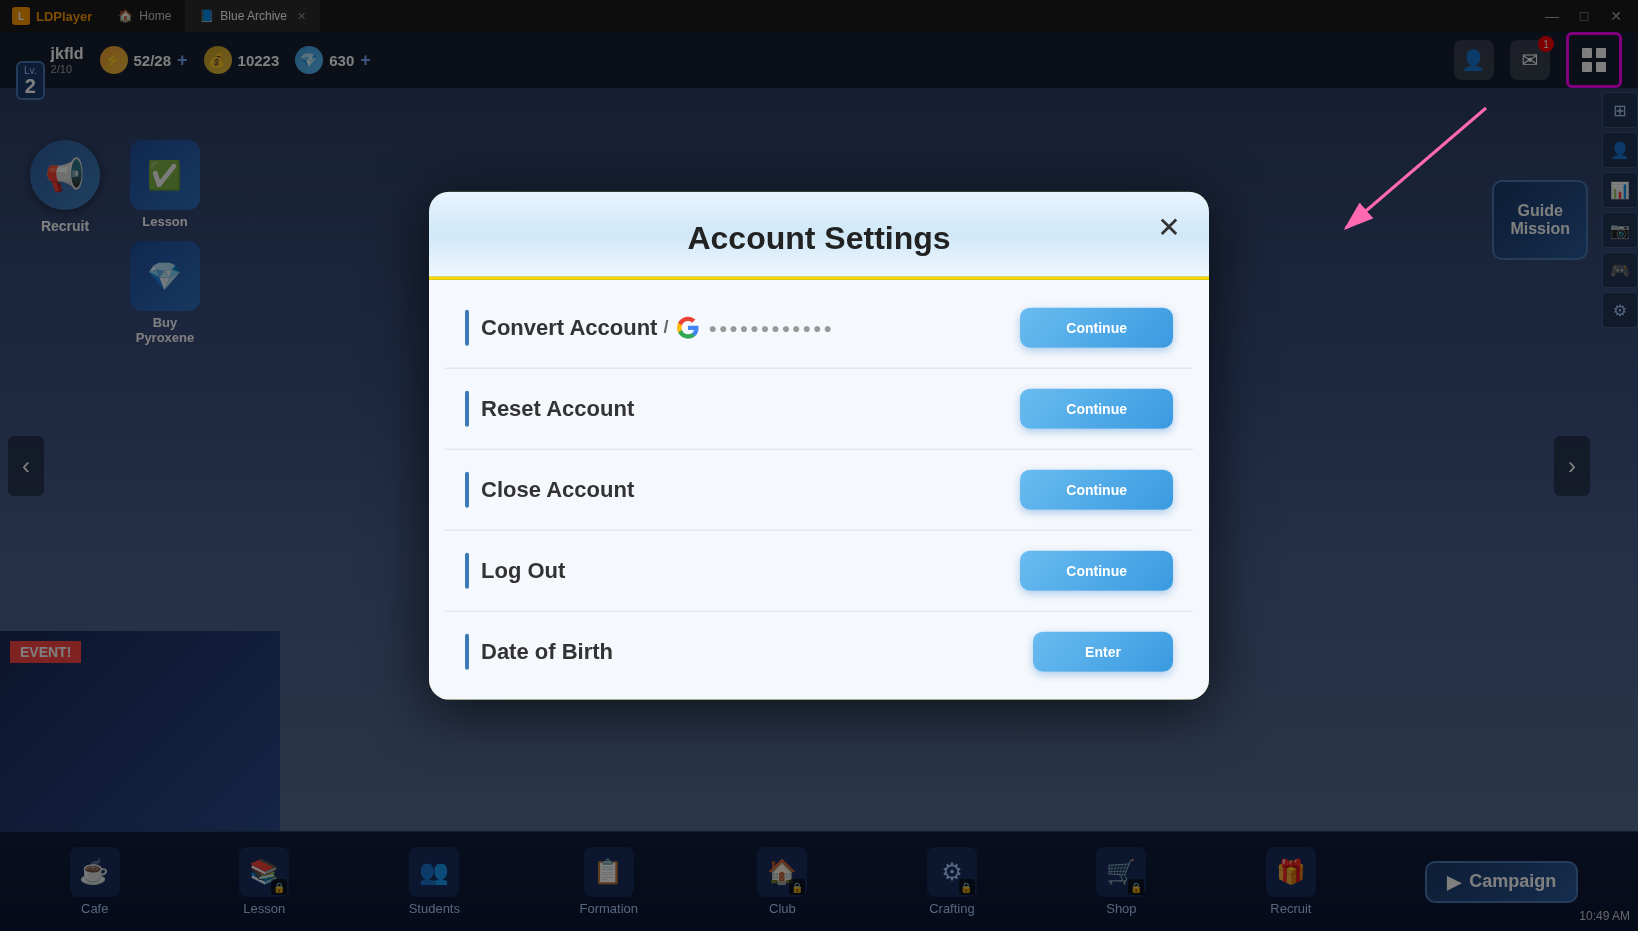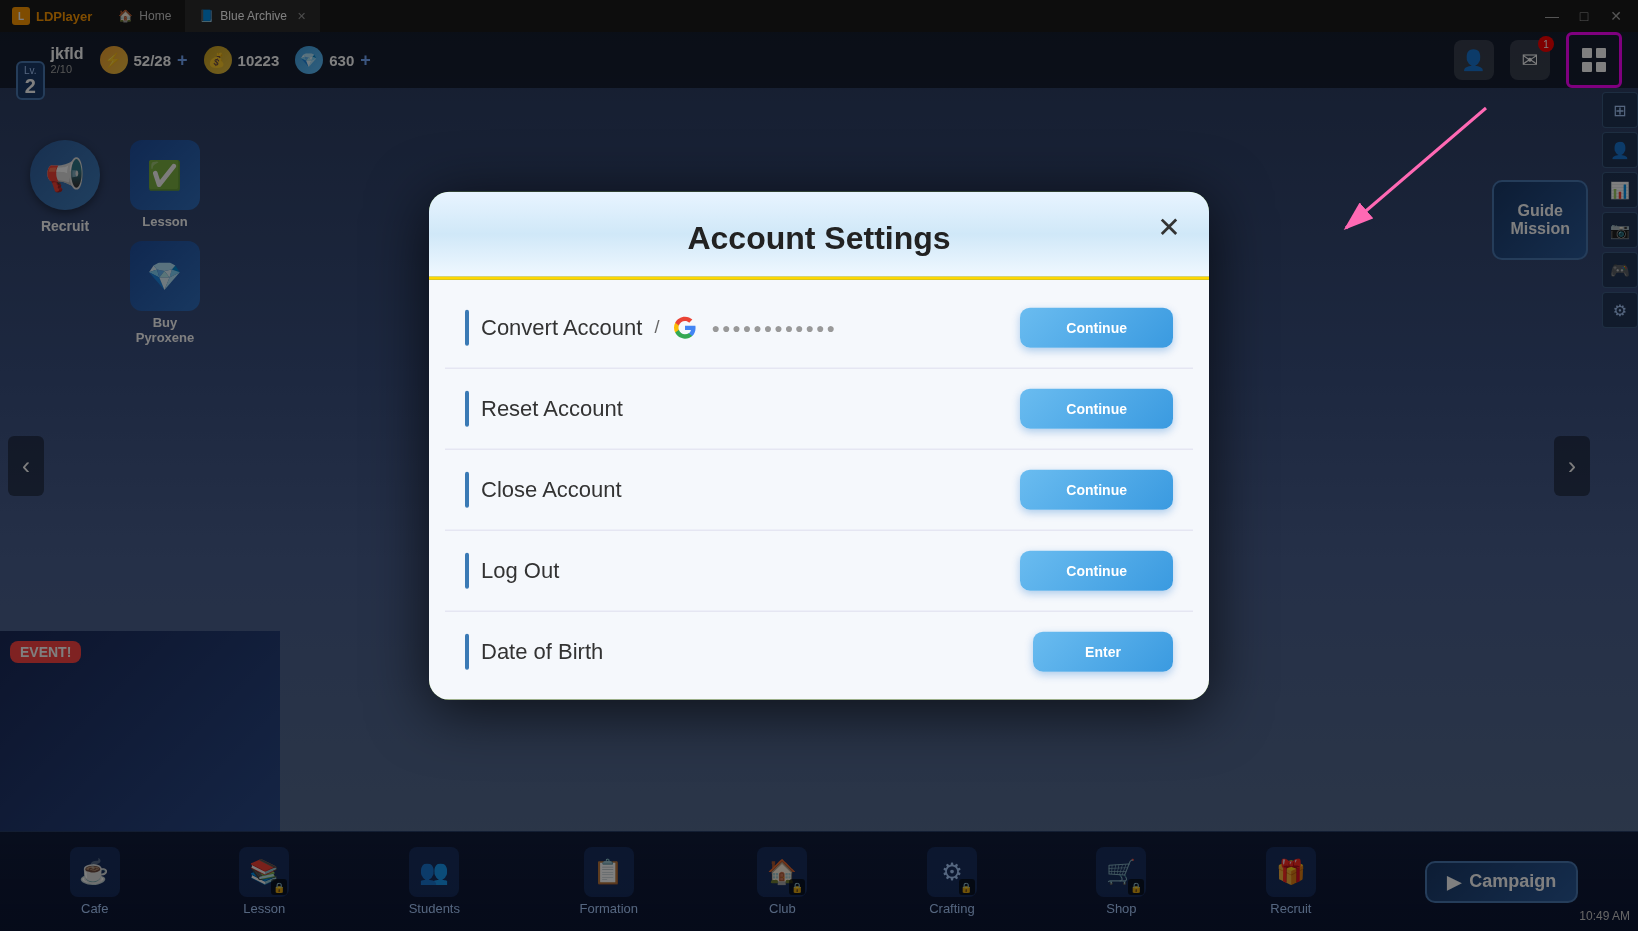--- a/index.html
+++ b/index.html
@@ -355,25 +355,25 @@
     }
     .modal-row-indicator {
       width: 4px; height: 36px;
       background: #3a7ab5;
       border-radius: 2px;
       flex-shrink: 0;
     }
     .modal-row-label {
       flex: 1;
       font-size: 22px;
-      font-weight: 400;
+      font-weight: 700;
       color: #333;
       display: flex;
       align-items: center;
-      gap: 12px;
+      gap: 6px;
     }
     .google-icon {
       width: 28px; height: 28px;
       display: flex; align-items: center; justify-content: center;
       font-size: 22px;
     }
     .google-dots {
       color: #999;
       font-size: 14px;
       letter-spacing: 2px;
@@ -474,21 +474,21 @@
       z-index: 10;
     }
     .event-label {
       position: absolute;
       top: 10px; left: 10px;
       background: #ff4444;
       color: white;
       font-size: 14px;
       font-weight: bold;
       padding: 3px 10px;
-      border-radius: 8px;
+      border-radius: 0;
       z-index: 11;
     }
 
     
     .guide-mission {
       position: absolute;
       right: 50px;
       top: 180px;
       background: linear-gradient(135deg, #1a3a6a, #2a5a9a);
       border: 2px solid #4a7ab5;

